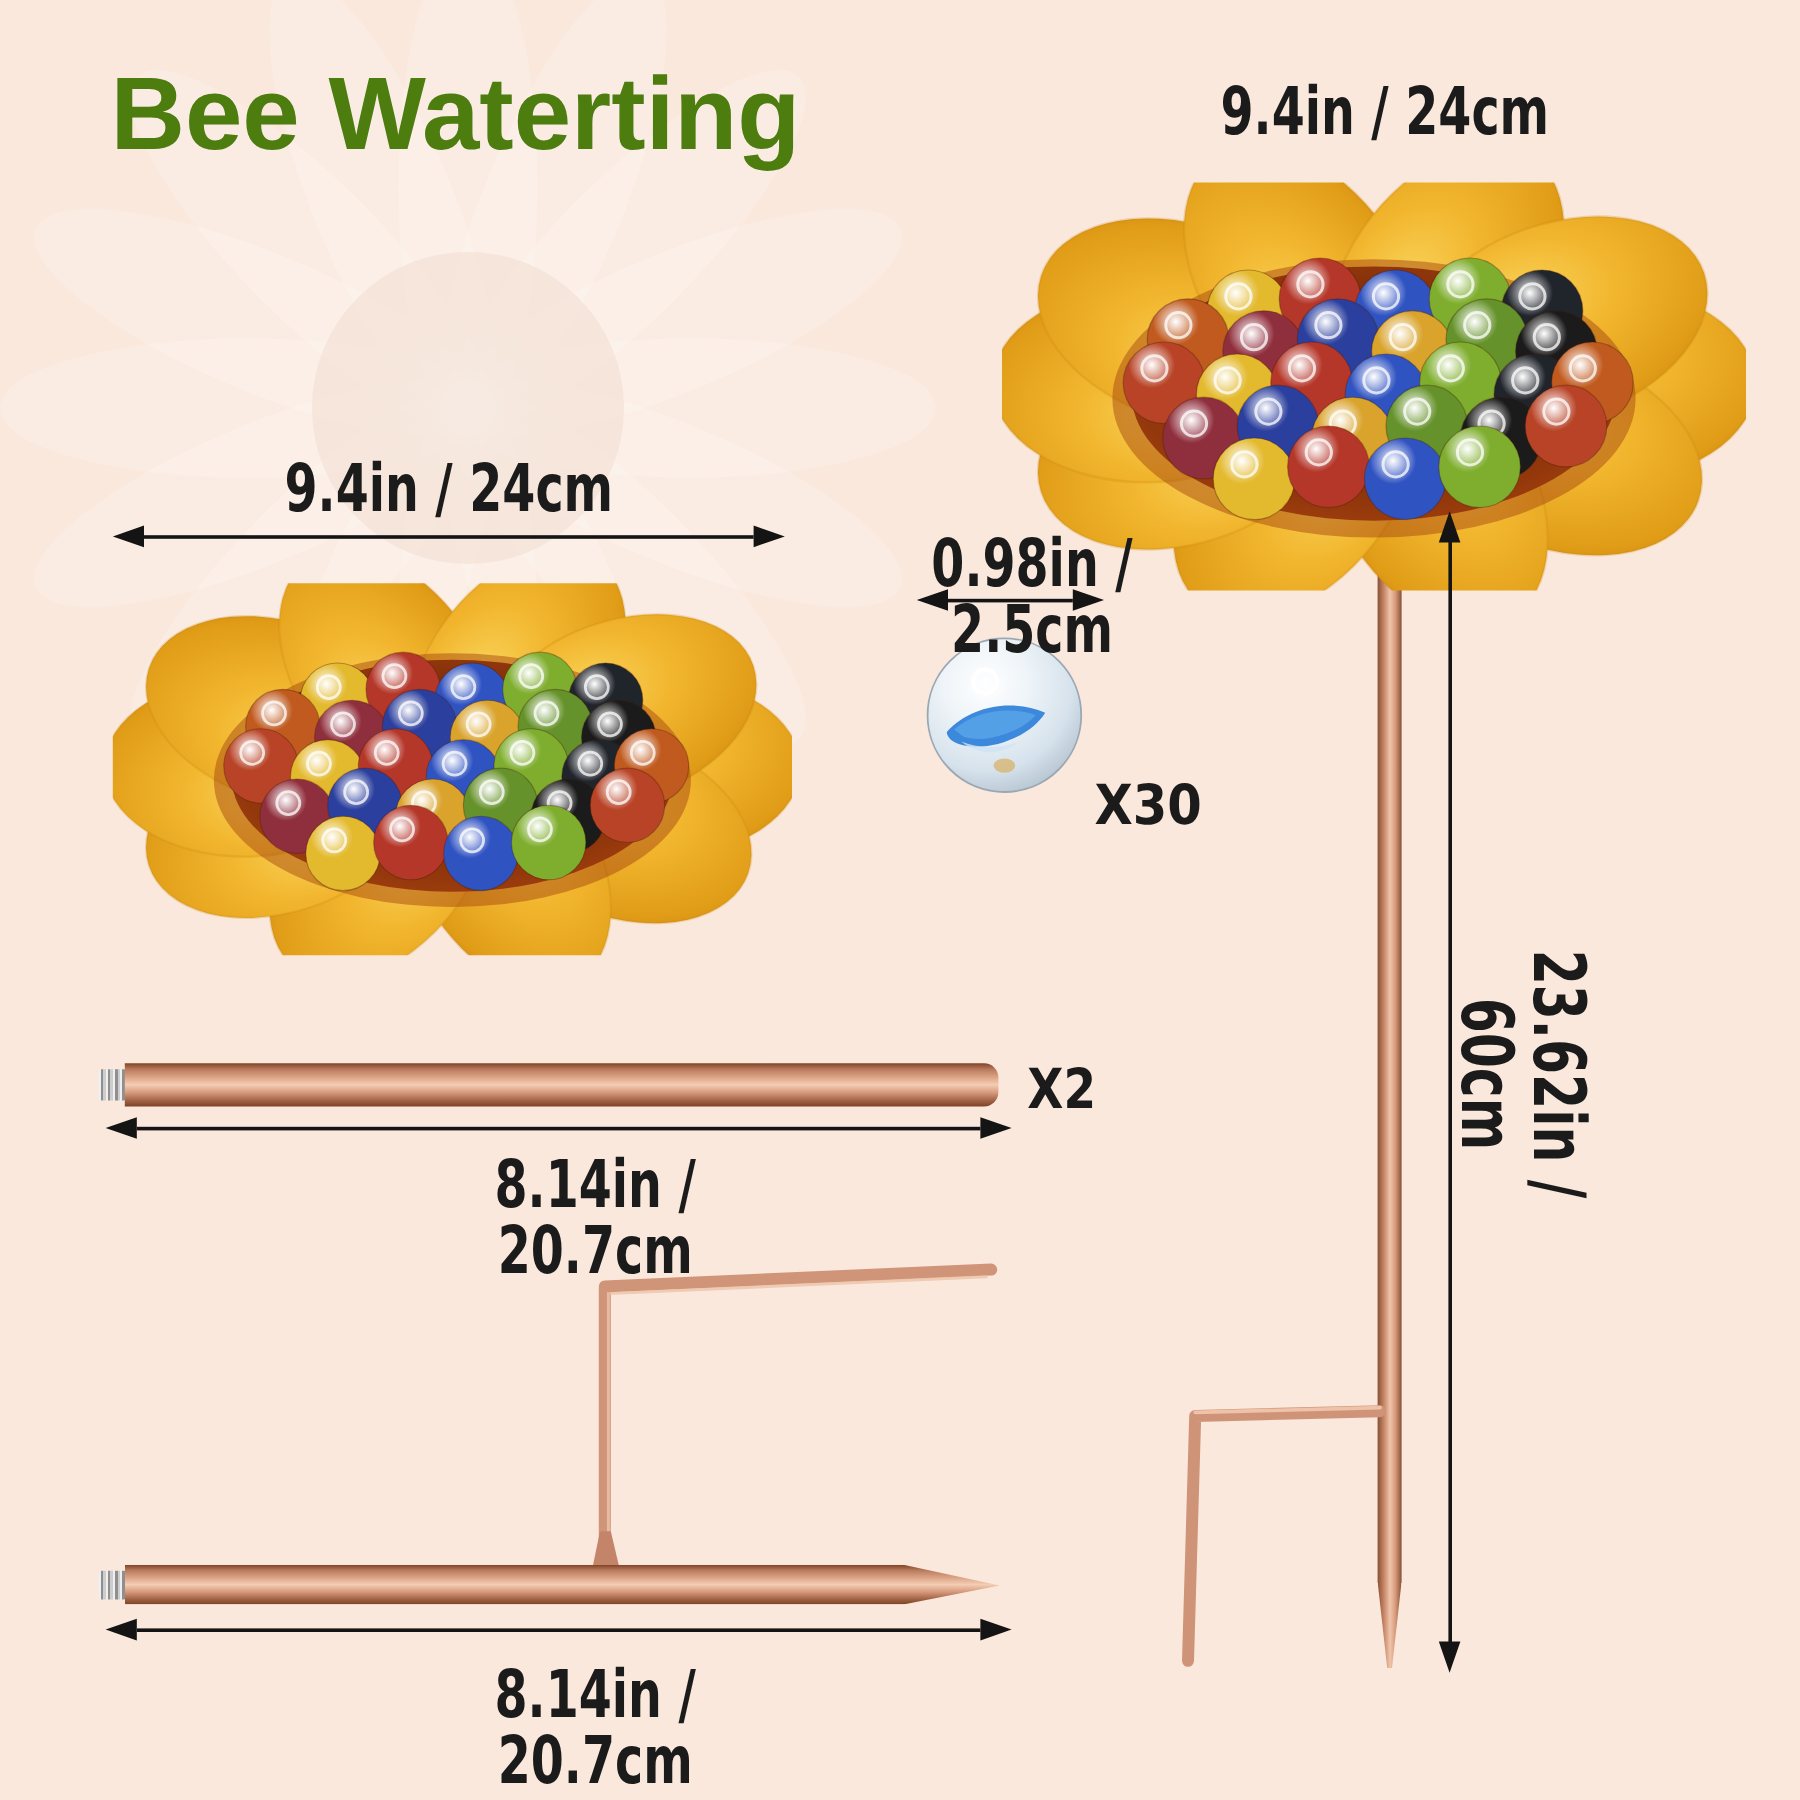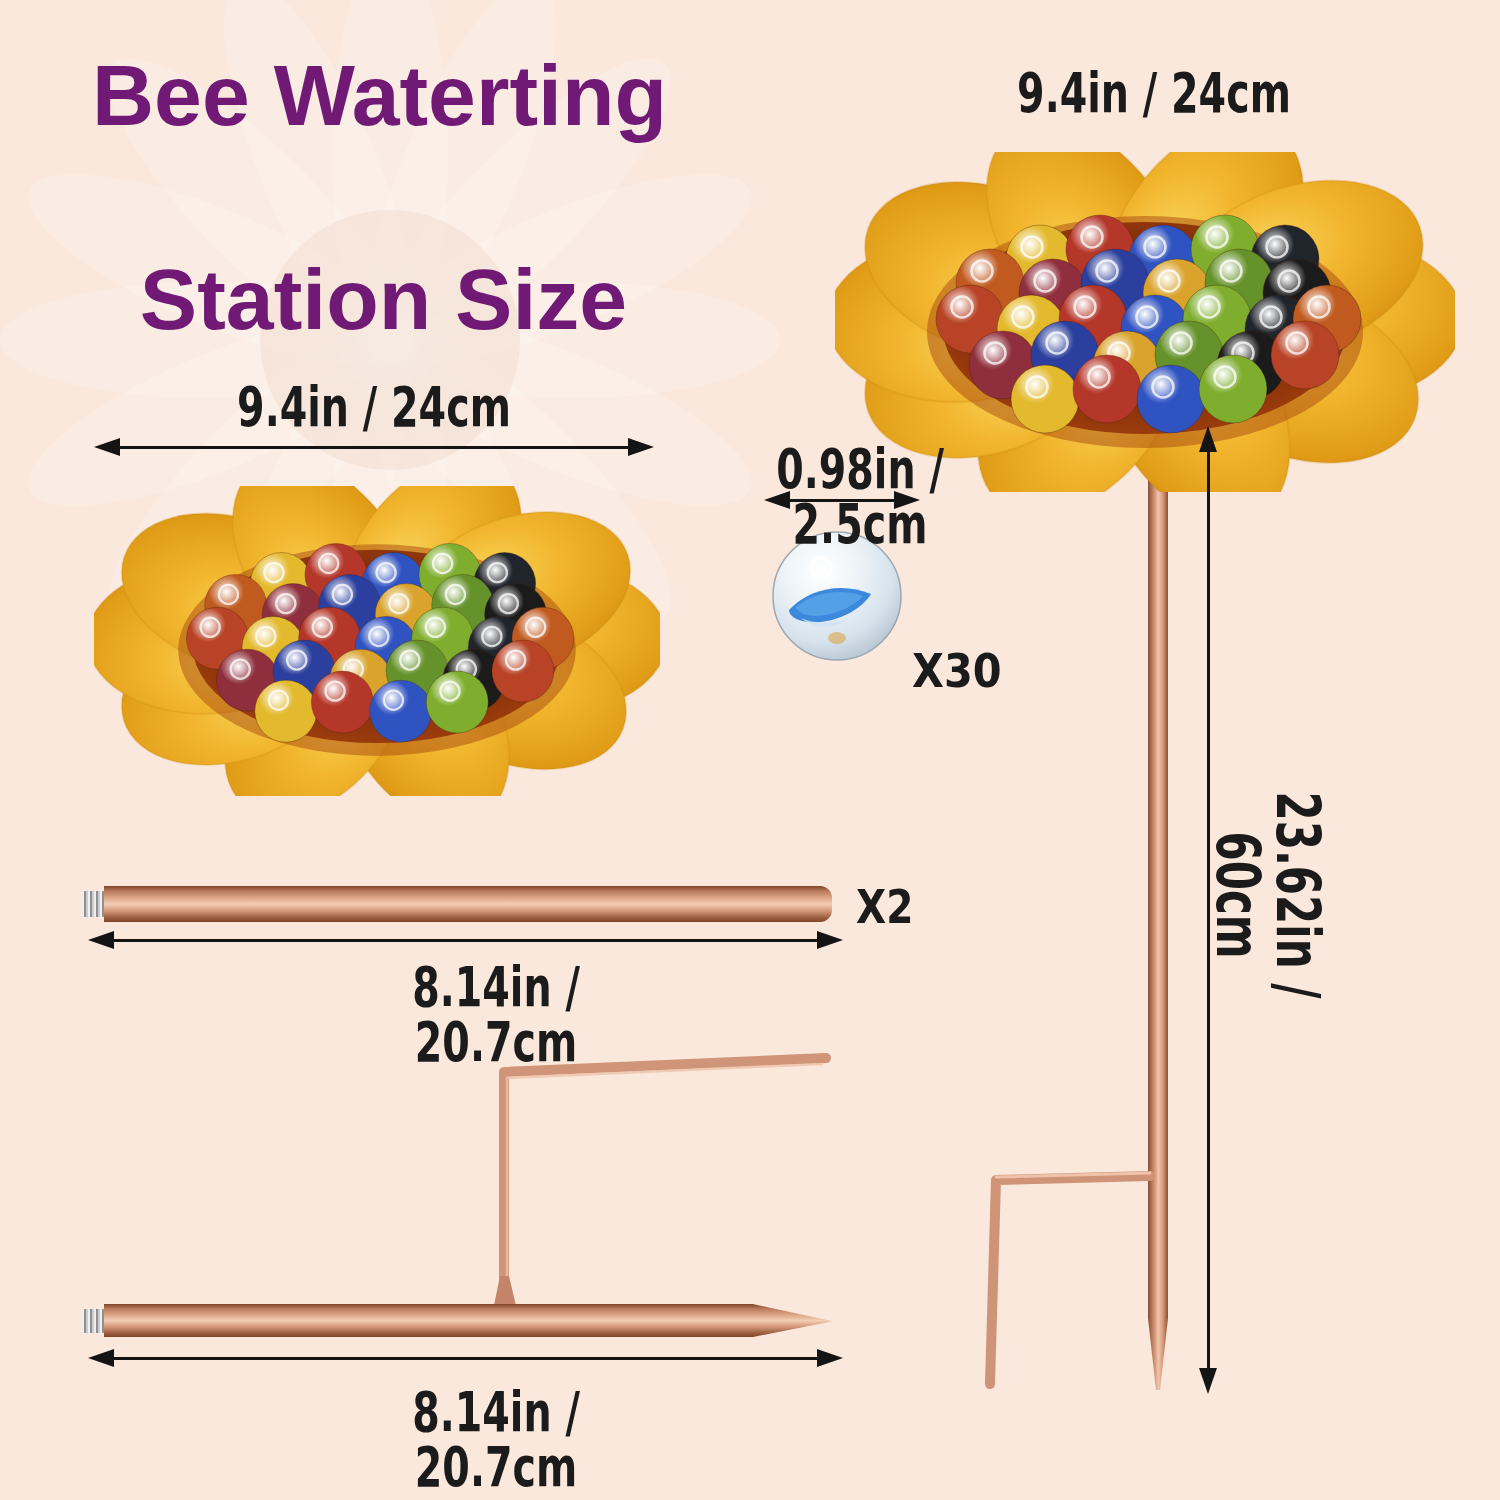--- a/index.html
+++ b/index.html
@@ -1,21 +1,21 @@
 <!DOCTYPE html>
 <html><head>
 <meta charset="utf-8">
 <style>
   html,body{margin:0;padding:0;}
   body{width:1500px;height:1500px;position:relative;overflow:hidden;
        background:#fae8dc;font-family:"DejaVu Sans",sans-serif;}
   .abs{position:absolute;}
   
   .title{left:92px;top:44px;font-family:"Liberation Sans",sans-serif;
-         font-weight:bold;font-size:86px;line-height:102px;color:#701a75;
+         font-weight:bold;font-size:86px;line-height:102px;color:#4d7c0f;
          letter-spacing:0px;white-space:pre;z-index:3;}
   
   .dim{font-weight:bold;color:#1b1b1b;font-size:55px;line-height:55px;
        text-align:center;width:400px;transform:scaleX(0.72);z-index:6;}
   .count{font-weight:bold;color:#1b1b1b;font-size:46px;line-height:46px;
          transform-origin:left center;z-index:6;}
   .rot-label{font-weight:bold;color:#1b1b1b;font-size:60px;line-height:60px;
              width:380px;text-align:center;transform:rotate(90deg) scaleX(0.70);
              transform-origin:center center;z-index:6;}
   
@@ -64,21 +64,21 @@
     <ellipse cx="319.1852454804887" cy="319.18524548048873" rx="205" ry="58" fill="#ffffff" opacity="0.20" transform="rotate(225 319.1852454804887 319.18524548048873)"></ellipse>
     <ellipse cx="379.20356501245845" cy="279.08228648541194" rx="205" ry="58" fill="#ffffff" opacity="0.20" transform="rotate(247.5 379.20356501245845 279.08228648541194)"></ellipse>
     <ellipse cx="449.99999999999994" cy="265" rx="205" ry="58" fill="#ffffff" opacity="0.20" transform="rotate(270 449.99999999999994 265)"></ellipse>
     <ellipse cx="520.7964349875416" cy="279.08228648541194" rx="205" ry="58" fill="#ffffff" opacity="0.20" transform="rotate(292.5 520.7964349875416 279.08228648541194)"></ellipse>
     <ellipse cx="580.8147545195113" cy="319.1852454804887" rx="205" ry="58" fill="#ffffff" opacity="0.20" transform="rotate(315 580.8147545195113 319.1852454804887)"></ellipse>
     <ellipse cx="620.9177135145881" cy="379.2035650124584" rx="205" ry="58" fill="#ffffff" opacity="0.20" transform="rotate(337.5 620.9177135145881 379.2035650124584)"></ellipse>
     <circle cx="450" cy="450" r="130" fill="#f3dccd" opacity="0.55"></circle>
   </svg>
 
 <div class="abs title"><span>Bee Waterting</span><br>
-  <span>Station Size</span></div>
+  </div>
 
 <div class="abs dim" style="left:954px;top:66px;">9.4in / 24cm</div>
 
 <svg class="abs dish-svg" id="dishTop" width="620" height="340" viewBox="0 0 620 340" style="left:835px;top:152px;">
     <g>
       <ellipse cx="310" cy="172" rx="252" ry="136" fill="url(#goldG)"></ellipse>
       <ellipse cx="500" cy="168" rx="128" ry="82" fill="url(#goldG)" transform="rotate(0 500 168)" stroke="#c8860f" stroke-opacity="0.25" stroke-width="2"></ellipse>
       <ellipse cx="459.7220431852772" cy="222.1782098286579" rx="128" ry="82" fill="url(#goldG)" transform="rotate(19.8930930163218 459.7220431852772 222.1782098286579)" stroke="#c8860f" stroke-opacity="0.25" stroke-width="2"></ellipse>
       <ellipse cx="359.17561856947896" cy="253.001472713438" rx="128" ry="82" fill="url(#goldG)" transform="rotate(59.9494738441562 359.17561856947896 253.001472713438)" stroke="#c8860f" stroke-opacity="0.25" stroke-width="2"></ellipse>
       <ellipse cx="245.01617276812294" cy="250.69295062915995" rx="128" ry="82" fill="url(#goldG)" transform="rotate(128.1618507143501 245.01617276812294 250.69295062915995)" stroke="#c8860f" stroke-opacity="0.25" stroke-width="2"></ellipse>

